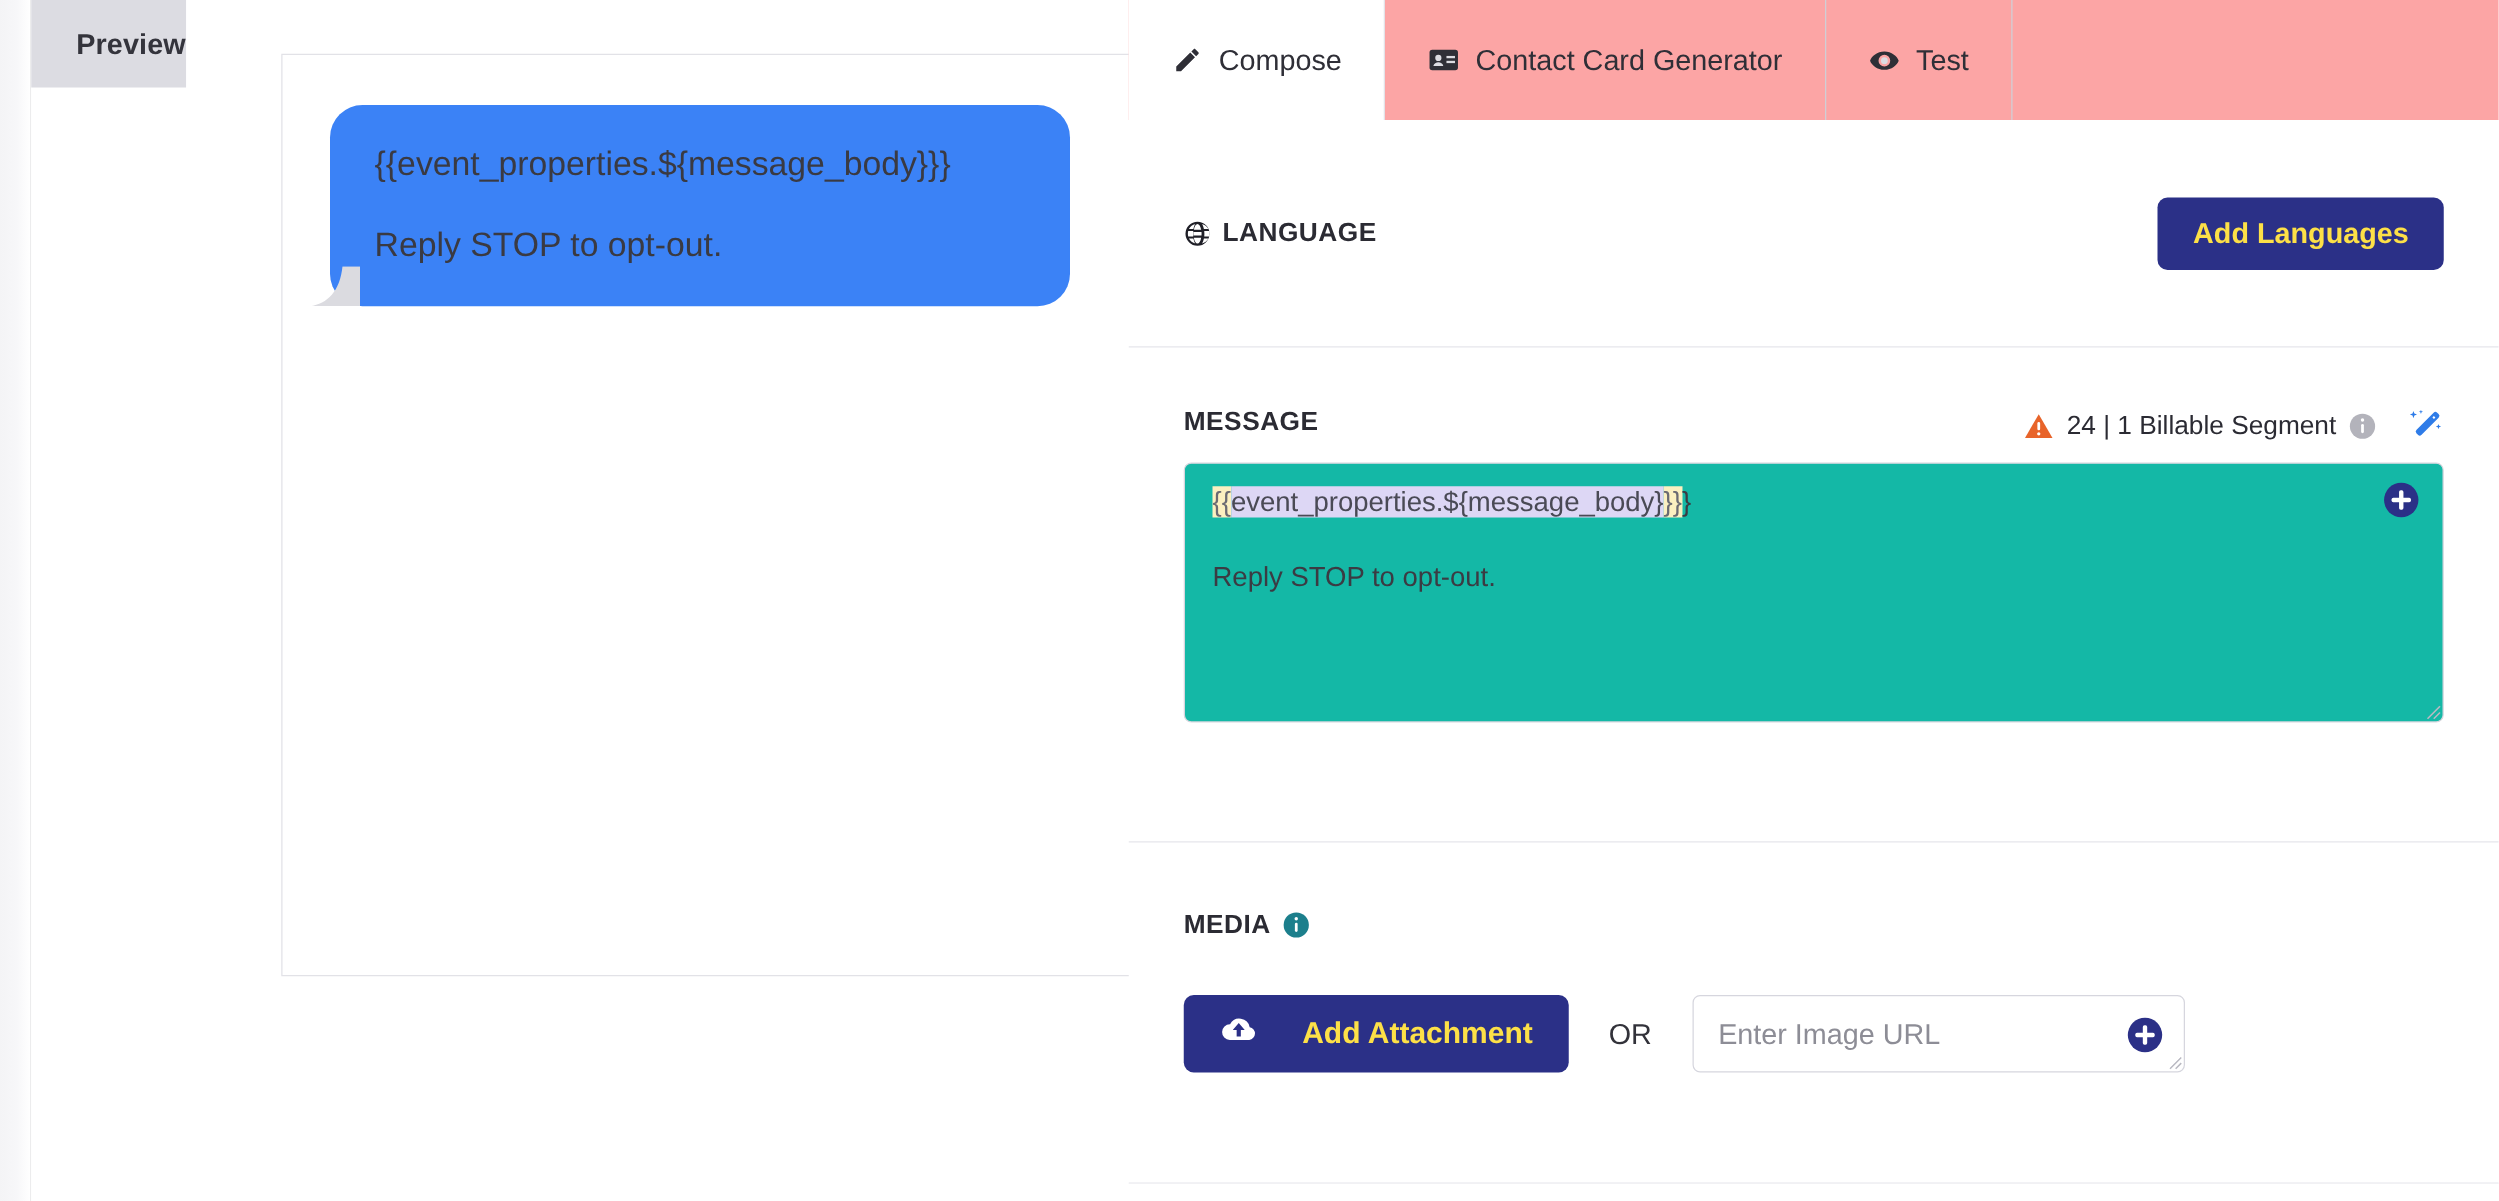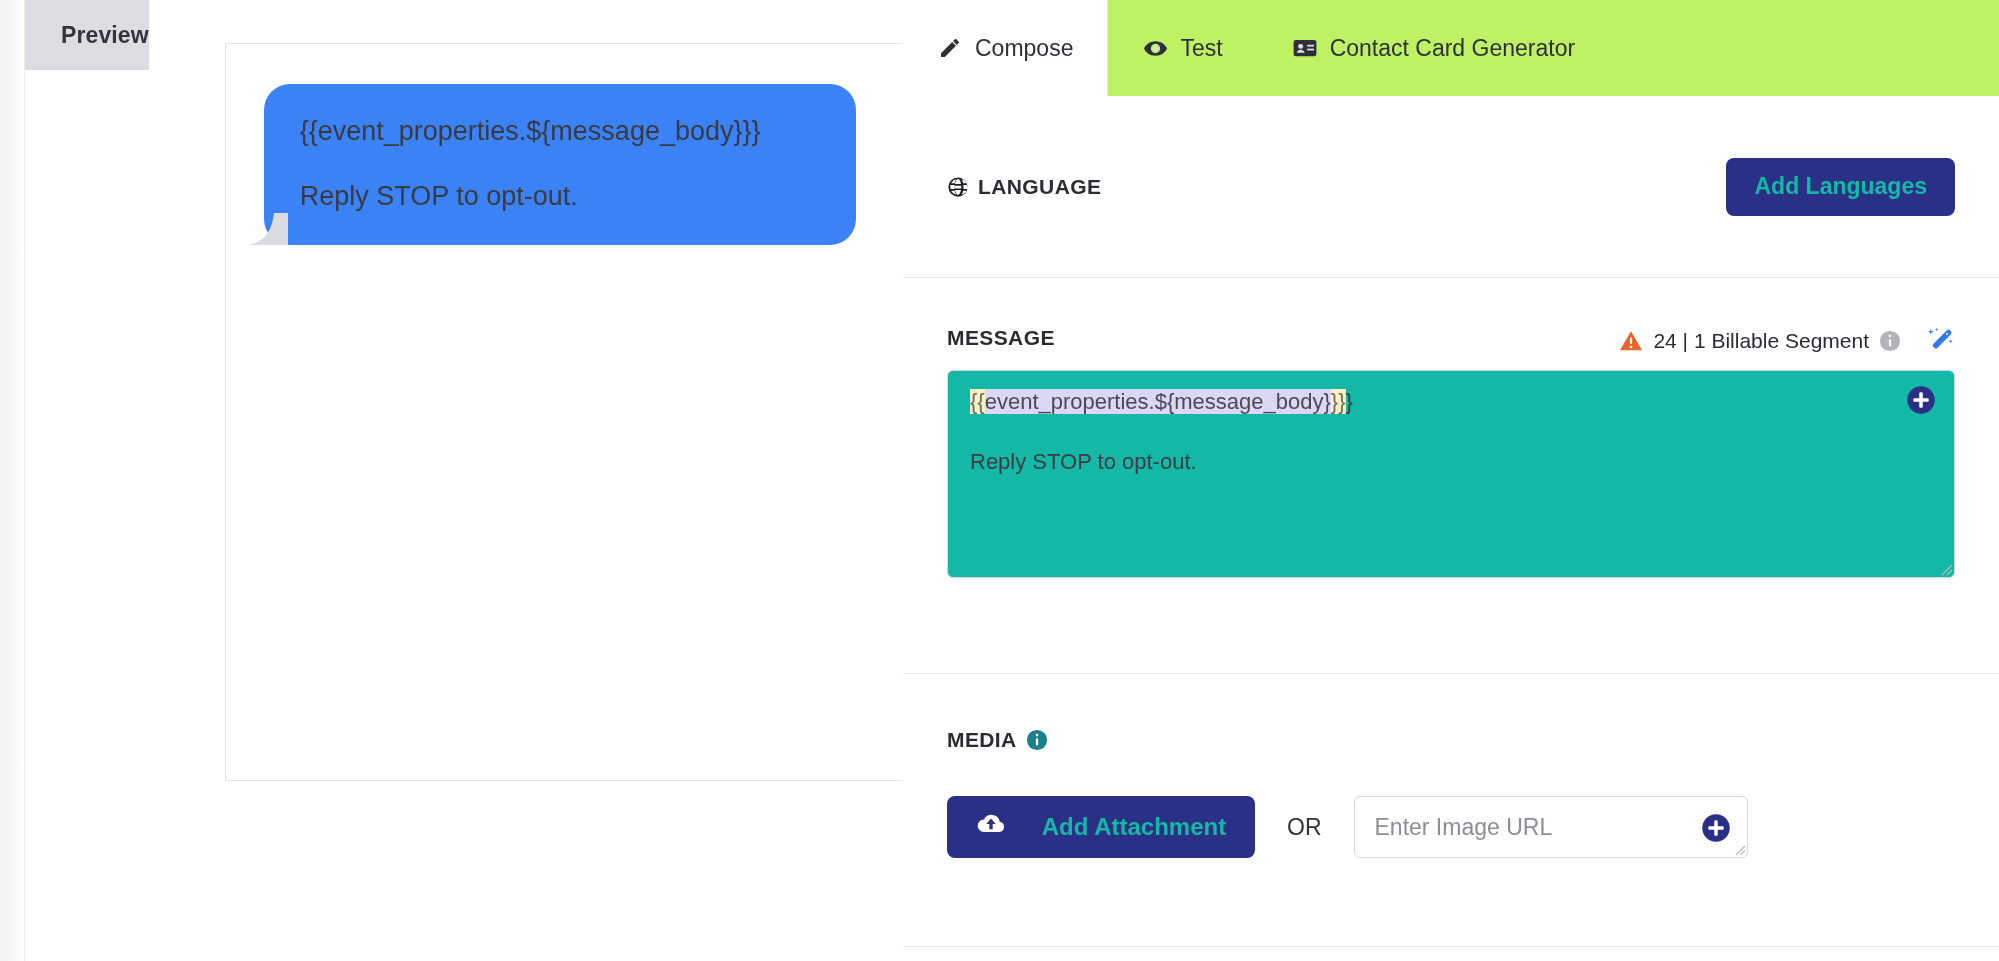--- a/index.html
+++ b/index.html
@@ -110,21 +110,21 @@
   .right-panel {
     flex: 1;
     display: flex;
     flex-direction: column;
     background: #ffffff;
     position: relative;
     min-width: 0;
   }
   .tabstrip {
     height: 96px;
-    background: #bef264;
+    background: #fca5a5;
     display: flex;
     align-items: stretch;
     flex: 0 0 96px;
   }
   .tab {
     display: flex;
     align-items: center;
     gap: 12px;
     padding: 0 34px;
     font-size: 23px;
@@ -168,21 +168,21 @@
   .section-label {
     font-size: 21px;
     font-weight: bold;
     letter-spacing: .4px;
     color: #2b2b33;
   }
   .globe-ic { width: 22px; height: 22px; display: inline-block; }
 
   .btn-primary {
     background: #2b3087;
-    color: #14b8a6;
+    color: #fde047;
     font-size: 23px;
     font-weight: bold;
     border: none;
     border-radius: 8px;
     padding: 0 28px;
     height: 58px;
     display: inline-flex;
     align-items: center;
     justify-content: center;
     gap: 16px;
@@ -355,39 +355,39 @@
         <span class="tab-ic">
           <svg width="24" height="24" viewBox="0 0 24 24" fill="currentColor">
             <path d="M3 17.2V21h3.8L18 9.8 14.2 6 3 17.2zM20.7 7.1c.4-.4.4-1 0-1.4l-2.4-2.4c-.4-.4-1-.4-1.4 0l-1.8 1.8L18.9 8.9l1.8-1.8z"></path>
           </svg>
         </span>
         <span>Compose</span>
       </div>
 
       <div class="tab">
         <span class="tab-ic">
-          <svg width="25" height="25" viewBox="0 0 24 24" fill="currentColor">
-            <path d="M12 5C6.5 5 2.2 8.6 1 12c1.2 3.4 5.5 7 11 7s9.8-3.6 11-7c-1.2-3.4-5.5-7-11-7zm0 11.5A4.5 4.5 0 1 1 12 7.5a4.5 4.5 0 0 1 0 9z"></path>
-            <circle cx="12" cy="12" r="2.6" fill="#dcdce2"></circle>
-          </svg>
-        </span>
-        <span>Test</span>
-      </div>
-
-      <div class="tab">
-        <span class="tab-ic">
           <svg width="26" height="26" viewBox="0 0 24 24" fill="currentColor">
             <rect x="1.5" y="4.5" width="21" height="15" rx="2"></rect>
             <circle cx="8" cy="10.5" r="2.3" fill="#dcdce2"></circle>
             <path d="M4.3 16.4c.5-1.8 2-2.7 3.7-2.7s3.2.9 3.7 2.7H4.3z" fill="#dcdce2"></path>
             <rect x="14" y="9" width="6.3" height="1.7" fill="#dcdce2"></rect>
             <rect x="14" y="12.6" width="6.3" height="1.7" fill="#dcdce2"></rect>
           </svg>
         </span>
         <span>Contact Card Generator</span>
+      </div>
+
+      <div class="tab">
+        <span class="tab-ic">
+          <svg width="25" height="25" viewBox="0 0 24 24" fill="currentColor">
+            <path d="M12 5C6.5 5 2.2 8.6 1 12c1.2 3.4 5.5 7 11 7s9.8-3.6 11-7c-1.2-3.4-5.5-7-11-7zm0 11.5A4.5 4.5 0 1 1 12 7.5a4.5 4.5 0 0 1 0 9z"></path>
+            <circle cx="12" cy="12" r="2.6" fill="#dcdce2"></circle>
+          </svg>
+        </span>
+        <span>Test</span>
       </div>
     </div>
 
     <div class="section section-language">
       <div class="lbl-row">
         <span class="globe-ic">
           <svg width="22" height="22" viewBox="0 0 24 24" fill="#1f1f27">
             <path d="M12 1.5A10.5 10.5 0 1 0 22.5 12 10.5 10.5 0 0 0 12 1.5zm0 1.9c1.3 0 2.7 2 3.2 5.2H8.8C9.3 5.4 10.7 3.4 12 3.4zM3.6 12c0-.8.1-1.6.3-2.3h4.4a24 24 0 0 0 0 4.6H3.9c-.2-.7-.3-1.5-.3-2.3zm.9 4.2h3.9c.4 2 1 3.6 1.8 4.4a8.5 8.5 0 0 1-5.7-4.4zm3.9-8.4H4.5a8.5 8.5 0 0 1 5.7-4.4c-.8.8-1.4 2.4-1.8 4.4zM12 20.6c-1.3 0-2.7-2-3.2-5.2h6.4c-.5 3.2-1.9 5.2-3.2 5.2zm3.5-7.1h-7a21 21 0 0 1 0-3h7a21 21 0 0 1 0 3zm.3 7.1c.8-.8 1.4-2.4 1.8-4.4h3.9a8.5 8.5 0 0 1-5.7 4.4zm2.1-6.3a24 24 0 0 0 0-4.6h4.4a8.6 8.6 0 0 1 0 4.6h-4.4zm-.3-6.5c-.4-2-1-3.6-1.8-4.4a8.5 8.5 0 0 1 5.7 4.4h-3.9z"></path>
           </svg>
         </span>

